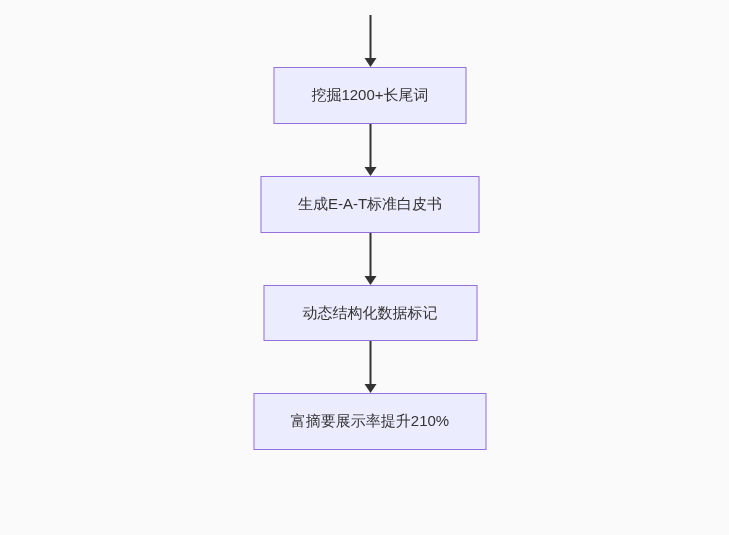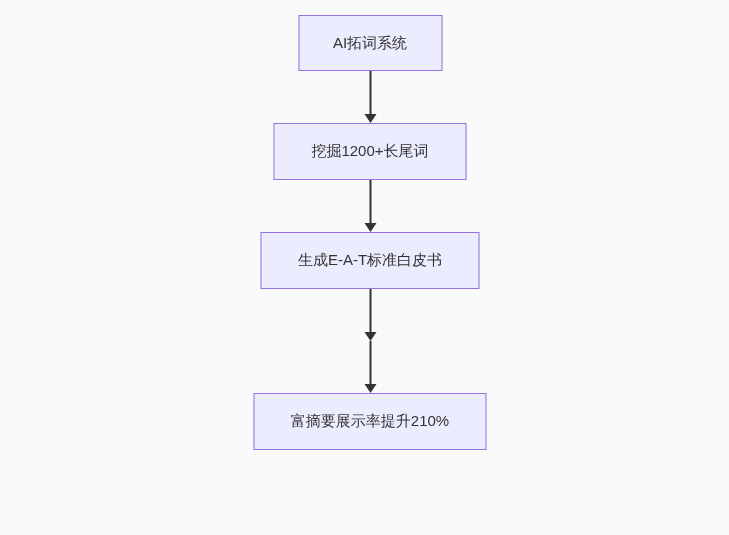--- a/index.html
+++ b/index.html
@@ -57,41 +57,41 @@
     border-right: 6px solid transparent;
     border-top: 9px solid #333333;
     margin-top: -1px;
   }
 </style>
 </head>
 <body>
 
 <div class="flow">
 
-  <div class="node n1">AI拓词系统</div>
 
   <div class="edge">
     <div class="line"></div>
     <div class="head"></div>
   </div>
 
   <div class="node n2">挖掘1200+长尾词</div>
 
   <div class="edge">
     <div class="line"></div>
     <div class="head"></div>
   </div>
 
   <div class="node n3">生成E-A-T标准白皮书</div>
 
   <div class="edge">
     <div class="line"></div>
     <div class="head"></div>
   </div>
 
+  <div class="node n4">动态结构化数据标记</div>
 
   <div class="edge">
     <div class="line"></div>
     <div class="head"></div>
   </div>
 
   <div class="node n5">富摘要展示率提升210%</div>
 
 </div>
 

